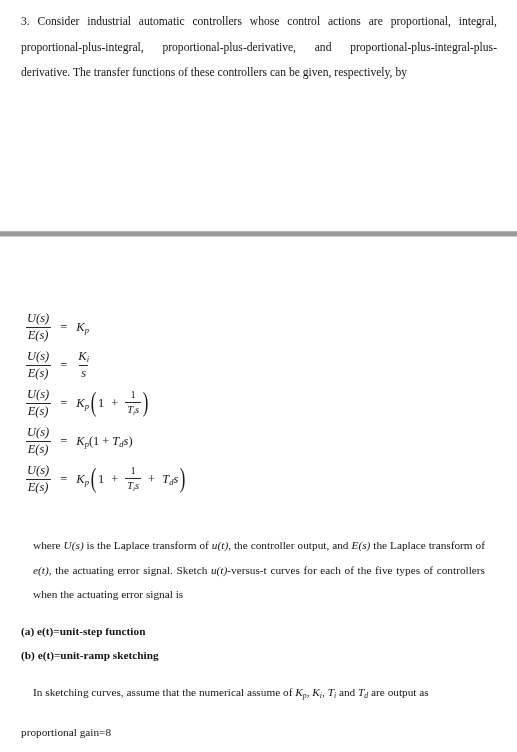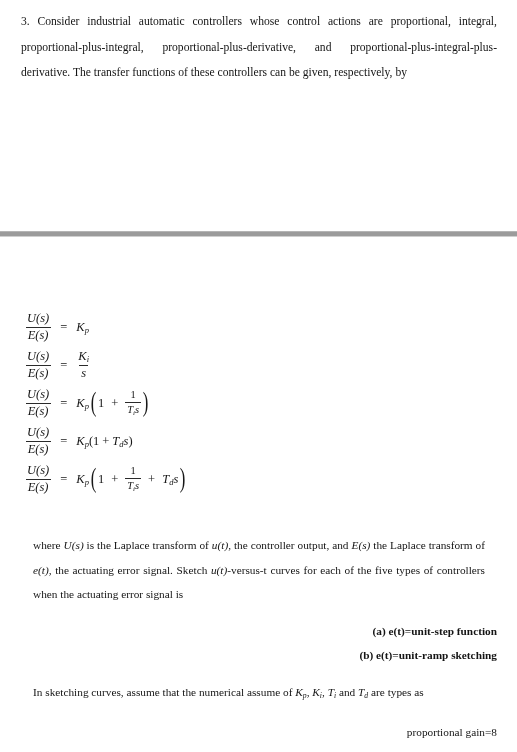--- a/index.html
+++ b/index.html
@@ -143,21 +143,20 @@
     text-align: justify;
     margin: 12px;
     color: #141414;
   }
 
   .line {
     font-size: 11.3px;
     line-height: 24.5px;
     color: #141414;
     white-space: nowrap;
-    text-align: right;
   }
 
   b.optlabel {
     font-weight: bold;
   }
 </style>
 </head>
 <body>
 
 <div class="page">
@@ -250,21 +249,21 @@
   </div>
 
   <div class="body-block">
 
     <p class="para2"><span>where </span><span class="mvar">U(s)</span><span> is the Laplace transform of </span><span class="mvar">u(t)</span><span>, the controller output, and </span><span class="mvar">E(s)</span><span> the Laplace transform of </span><span class="mvar">e(t)</span><span>, the actuating error signal. Sketch </span><span class="mvar">u(t)</span><span>-versus-t curves for each of the five types of controllers when the actuating error signal is</span></p>
 
     <div class="line"><b class="optlabel">(a) e(t)=unit-step function</b></div>
 
     <div class="line"><b class="optlabel">(b) e(t)=unit-ramp sketching</b></div>
 
-    <p class="para2"><span>In sketching curves, assume that the numerical assume of </span><span class="mvar"><span>K</span><sub>p</sub></span><span>, </span><span class="mvar"><span>K</span><sub>i</sub></span><span>, </span><span class="mvar"><span>T</span><sub>i</sub></span><span> and </span><span class="mvar"><span>T</span><sub>d</sub></span><span> are types as</span></p>
+    <p class="para2"><span>In sketching curves, assume that the numerical assume of </span><span class="mvar"><span>K</span><sub>p</sub></span><span>, </span><span class="mvar"><span>K</span><sub>i</sub></span><span>, </span><span class="mvar"><span>T</span><sub>i</sub></span><span> and </span><span class="mvar"><span>T</span><sub>d</sub></span><span> are output as</span></p>
 
     <div class="line">proportional gain=8</div>
     <div class="line">integral time=4 sec</div>
     <div class="line">derivative time=0.5 sec</div>
 
   </div>
 
 </div>
 
 </body></html>

